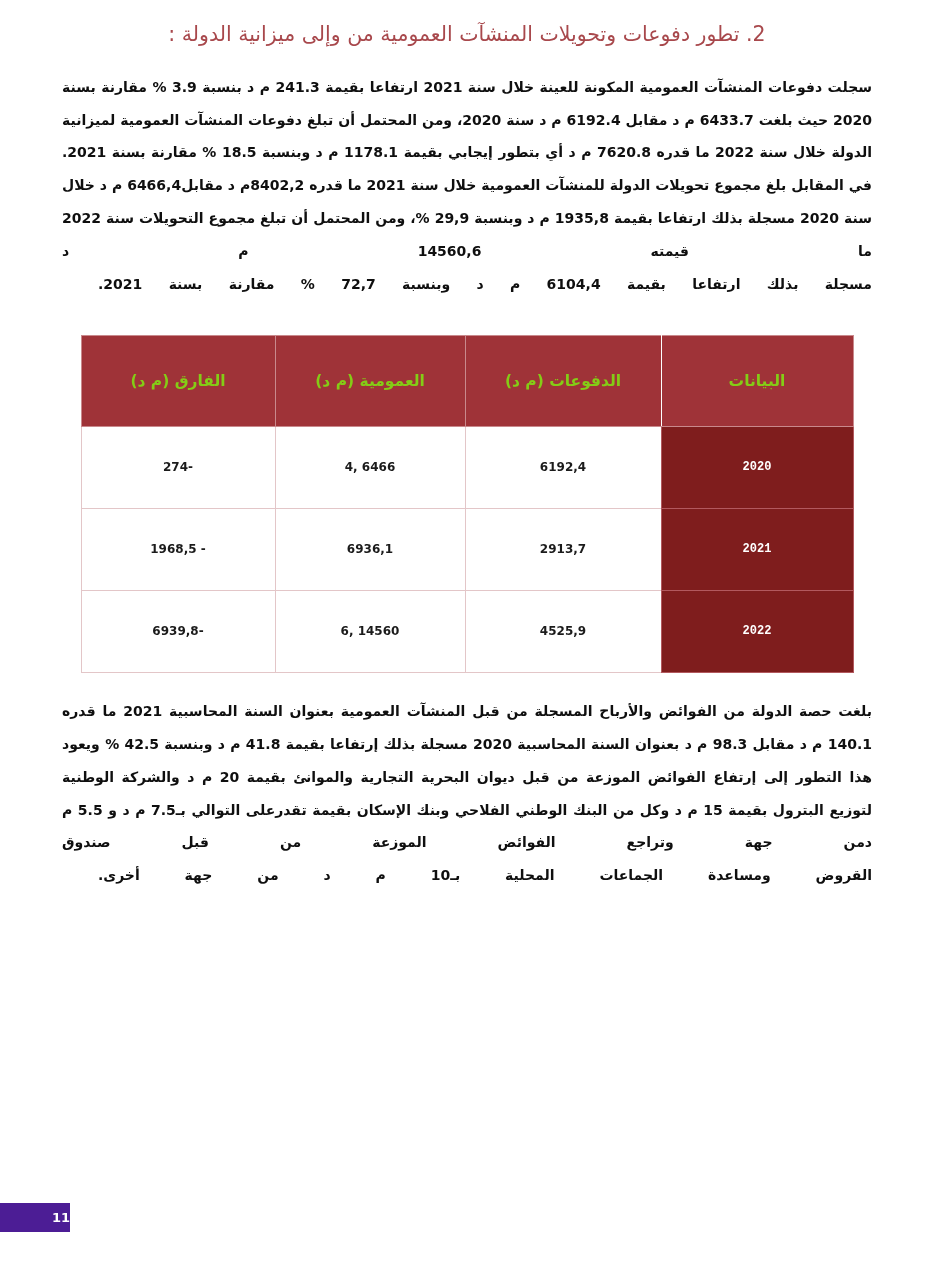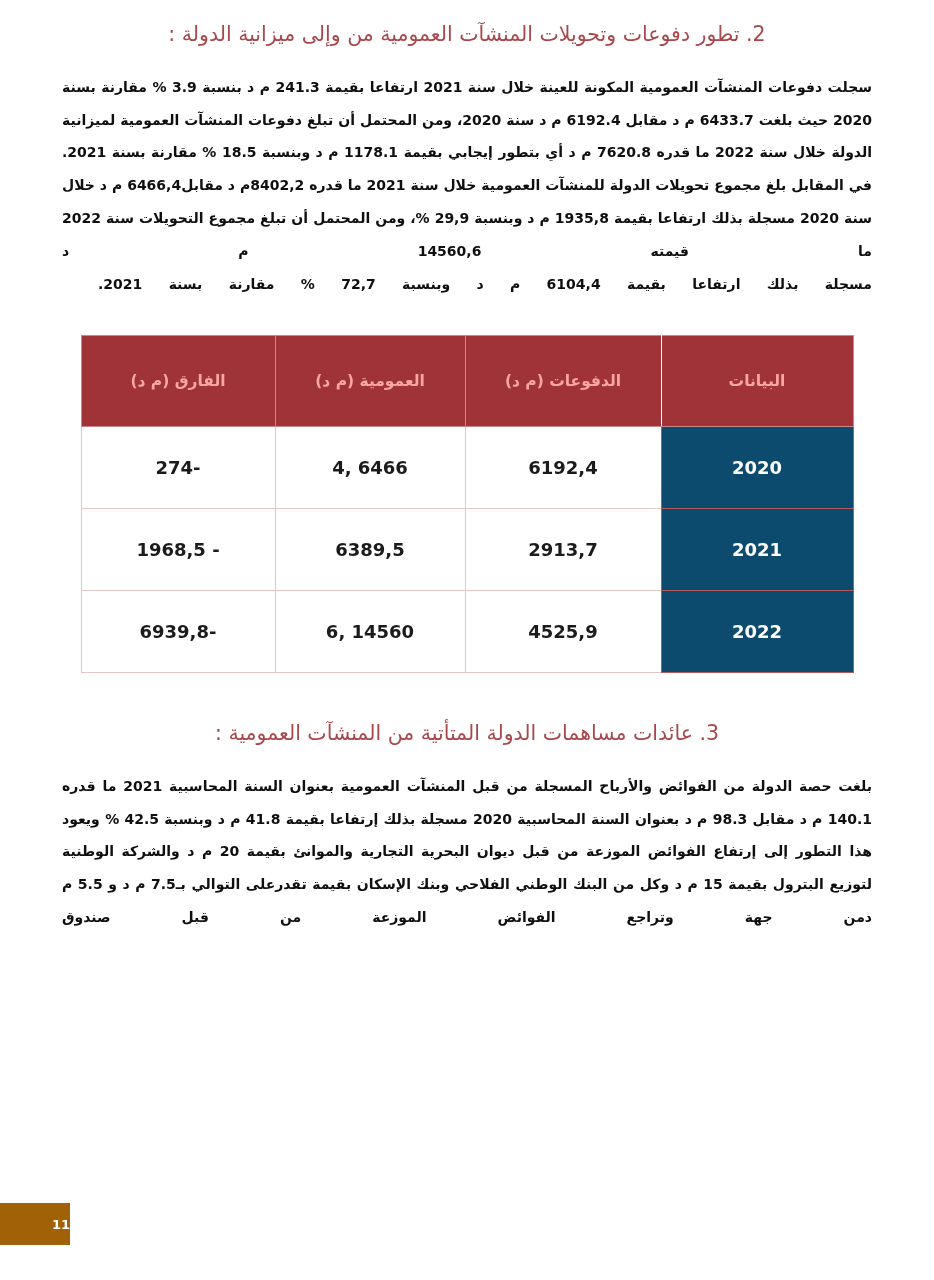--- a/index.html
+++ b/index.html
@@ -74,55 +74,56 @@
   }
   table.data-table th,
   table.data-table td {
     border: 1px solid #e3c6c8;
     text-align: center;
     vertical-align: middle;
     font-size: 15px;
   }
   table.data-table thead th {
     background: #9f3338;
-    color: #fca5a5;
+    color: #84cc16;
     font-weight: 700;
     height: 88px;
     font-size: 15.5px;
     border-color: #c9898c;
   }
   table.data-table thead th.col-label {
     border-left-color: #ffffff;
   }
   table.data-table tbody td {
     height: 79px;
     color: #1b1b1b;
     font-weight: 600;
     background: #ffffff;
-    font-size: 18px;
+    font-size: 12px;
   }
   table.data-table tbody td.year-cell {
-    background: #0c4a6e;
+    background: #7f1d1d;
     color: #ffffff;
     font-weight: 700;
     border-color: #b2595e;
+    font-family: Liberation Mono, monospace;
   }
   col.c-year    { width: 192px; }
   col.c-pay     { width: 196px; }
   col.c-trans   { width: 190px; }
   col.c-diff    { width: 194px; }
 
   
   .page-number {
     position: absolute;
     left: 0;
     top: 1203px;
     width: 70px;
-    height: 42px;
-    background: #a16207;
+    height: 29px;
+    background: #4c1d95;
     color: #ffffff;
     font-size: 13px;
     font-weight: 700;
     display: flex;
     align-items: center;
     justify-content: flex-end;
     padding-left: 16px;
     box-sizing: border-box;
     direction: ltr;
   }
@@ -167,42 +168,40 @@
         <tbody>
           <tr>
             <td class="year-cell">2020</td>
             <td>6192,4</td>
             <td>6466 ,4</td>
             <td>-274</td>
           </tr>
           <tr>
             <td class="year-cell">2021</td>
             <td>2913,7</td>
-            <td>6389,5</td>
+            <td>6936,1</td>
             <td>- 1968,5</td>
           </tr>
           <tr>
             <td class="year-cell">2022</td>
             <td>4525,9</td>
             <td>14560 ,6</td>
             <td>-6939,8</td>
           </tr>
         </tbody>
       </table>
     </div>
 
-    <div class="heading-2-wrap" style="margin-top:46px;">
-      <div class="section-heading">3. عائدات مساهمات الدولة المتأتية من المنشآت العمومية :</div>
-    </div>
 
     <div class="para para-2" style="margin-top:22px;">
       <span>بلغت حصة الدولة من الفوائض والأرباح المسجلة من قبل المنشآت العمومية بعنوان السنة</span>
       <span>المحاسبية 2021 ما قدره 140.1 م د مقابل 98.3 م د بعنوان السنة المحاسبية 2020 مسجلة بذلك إرتفاعا</span>
       <span>بقيمة 41.8 م د وبنسبة 42.5 % ويعود هذا التطور إلى إرتفاع الفوائض الموزعة من قبل ديوان البحرية</span>
       <span>التجارية والموانئ بقيمة 20 م د والشركة الوطنية لتوزيع البترول  بقيمة 15 م د وكل من البنك الوطني الفلاحي</span>
       <span>وبنك الإسكان بقيمة تقدرعلى التوالي بـ7.5 م د و 5.5 م دمن جهة وتراجع الفوائض الموزعة من قبل صندوق</span>
+      <span class="last-line">القروض ومساعدة الجماعات المحلية بـ10 م د من جهة أخرى.</span>
     </div>
 
   </div>
 
   <div class="page-number">11</div>
 
 </div>
 
 </body></html>

